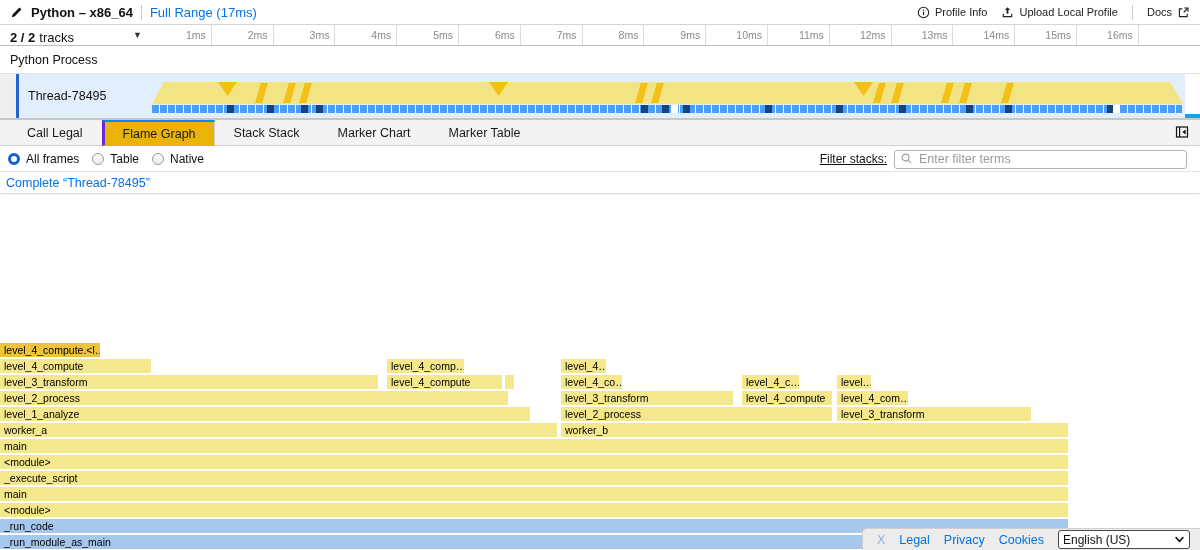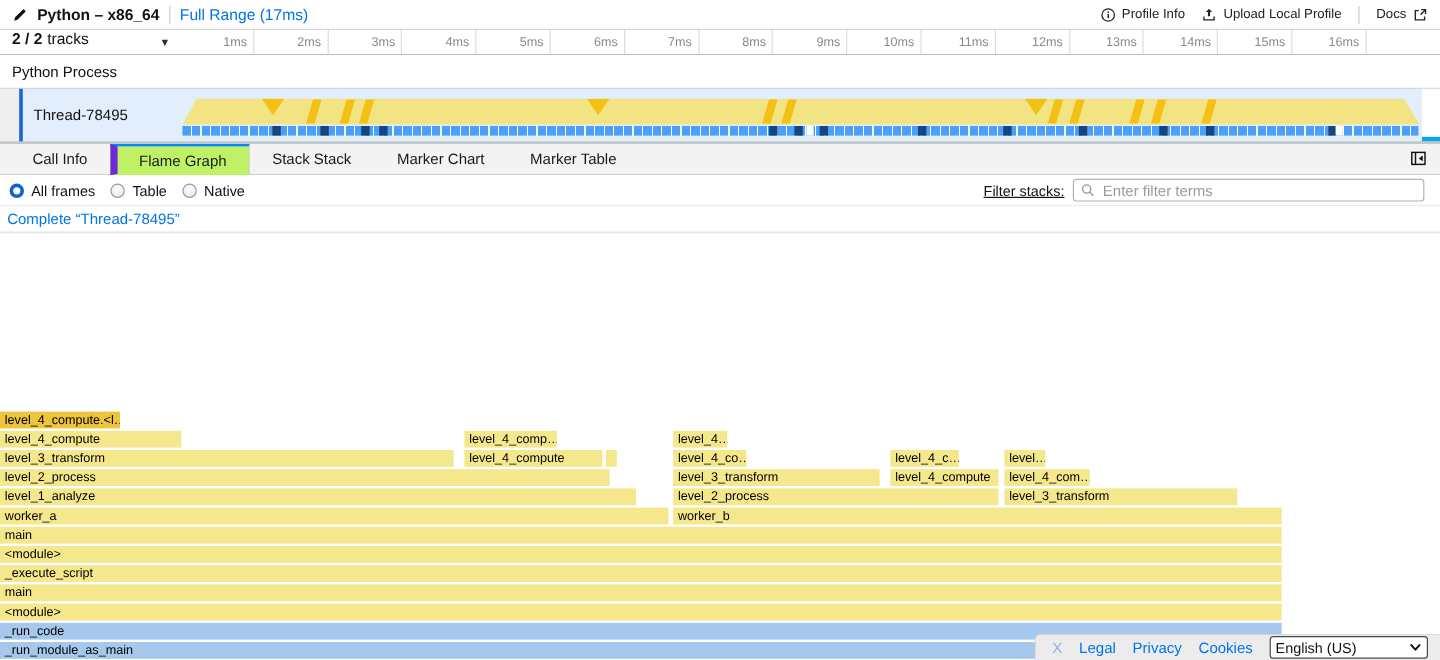--- a/index.html
+++ b/index.html
@@ -17,21 +17,21 @@
   #topbar .right{margin-left:auto;display:flex;align-items:center;gap:14px;padding-right:10px;}
   .app-title{font-weight:bold;font-size:13px;}
   .vsep{width:1px;height:15px;background:#ccc;}
   .link{color:var(--link-blue);font-size:13px;cursor:pointer;text-decoration:none;text-align:center;}
   .tb-item{display:flex;align-items:center;gap:5px;font-size:11px;color:#222;cursor:pointer;}
   .icon-12 svg{width:13px;height:13px;display:block;}
 
   
   #ruler-row{left:0;top:25px;width:1200px;height:21px;border-bottom:1px solid #bdbdbd;
     background:#fff;box-sizing:border-box;}
-  #tracks-count{position:absolute;left:10px;top:0;height:20px;display:flex;align-items:flex-start;
+  #tracks-count{position:absolute;left:10px;top:0;height:20px;display:flex;align-items:flex-end;
     gap:4px;font-size:13px;}
   #tracks-count b{font-weight:bold;}
   #tracks-dd{position:absolute;left:133px;top:0;height:20px;display:flex;align-items:center;
     font-size:9px;color:#333;cursor:pointer;}
   #ruler{position:absolute;left:150px;top:0;right:0;height:20px;}
   .tick{position:absolute;left:0;top:0;height:100%;border-right:1px solid #dcdcdc;
     box-sizing:border-box;text-align:right;font-size:10.5px;color:#8a8a8a;
     line-height:20px;padding-right:5px;}
 
   
@@ -57,21 +57,21 @@
   .strip-gap{position:absolute;top:31px;width:6px;height:8px;background:#fff;}
   #thread-row .rstrip{position:absolute;left:1185px;top:0;width:15px;height:40px;background:#fff;}
   #splitter{left:0;top:118px;width:1200px;height:2px;background:#c7c7c7;}
 
   
   #tabbar{left:0;top:120px;width:1200px;height:26px;background:#f3f3f4;
     border-bottom:1px solid #cfcfcf;box-sizing:border-box;display:flex;align-items:stretch;
     padding-left:8px;}
   .tab{display:flex;align-items:center;padding:0 18px;font-size:12.5px;color:#1a1a1a;
     cursor:pointer;border:1px solid transparent;border-top:2px solid transparent;box-sizing:border-box;}
-  .tab.active{background:#bef264;border-left:6px solid #6d28d9;border-right:1px solid #cfcfcf;
+  .tab.active{background:#eab308;border-left:3px solid #6d28d9;border-right:1px solid #cfcfcf;
     border-top:2px solid var(--accent-blue);margin-bottom:-1px;}
   #sidebar-toggle{position:absolute;right:10px;top:124px;cursor:pointer;}
   #sidebar-toggle svg{width:16px;height:16px;display:block;}
 
   
   #toolbar{left:0;top:146px;width:1200px;height:26px;background:#fff;border-bottom:1px solid #e6e6e6;
     box-sizing:border-box;display:flex;align-items:center;padding:0 8px;}
   .radio-group{display:flex;align-items:center;gap:13px;}
   .radio{display:flex;align-items:center;gap:6px;font-size:12px;cursor:pointer;}
   .rdot{width:12px;height:12px;border-radius:50%;box-sizing:border-box;}
@@ -225,21 +225,21 @@
       <div class="strip-dark" style="left: 855px; width: 7px;"></div>
       <div class="strip-dark" style="left: 957px; width: 7px;"></div>
       <div class="strip-gap" style="left: 522px; width: 6px;"></div>
       <div class="strip-gap" style="left: 963px; width: 6px;"></div>
     </div>
   <div class="rstrip"></div>
 </div>
 <div id="splitter" class="abs"></div>
 
 <div id="tabbar" class="abs">
-  <span class="tab">Call Info</span>
+  <span class="tab">Call Legal</span>
   <span class="tab active">Flame Graph</span>
   <span class="tab">Stack Stack</span>
   <span class="tab">Marker Chart</span>
   <span class="tab">Marker Table</span>
 </div>
 <div id="sidebar-toggle" class="abs">
   <svg viewBox="0 0 16 16">
       <rect x="2.5" y="3" width="11" height="10" fill="none" stroke="#111" stroke-width="1.2"></rect>
       <line x1="5.6" y1="3" x2="5.6" y2="13" stroke="#111" stroke-width="1.2"></line>
       <path d="M11.6 5.6 L8.3 8 L11.6 10.4 Z" fill="#111"></path>

